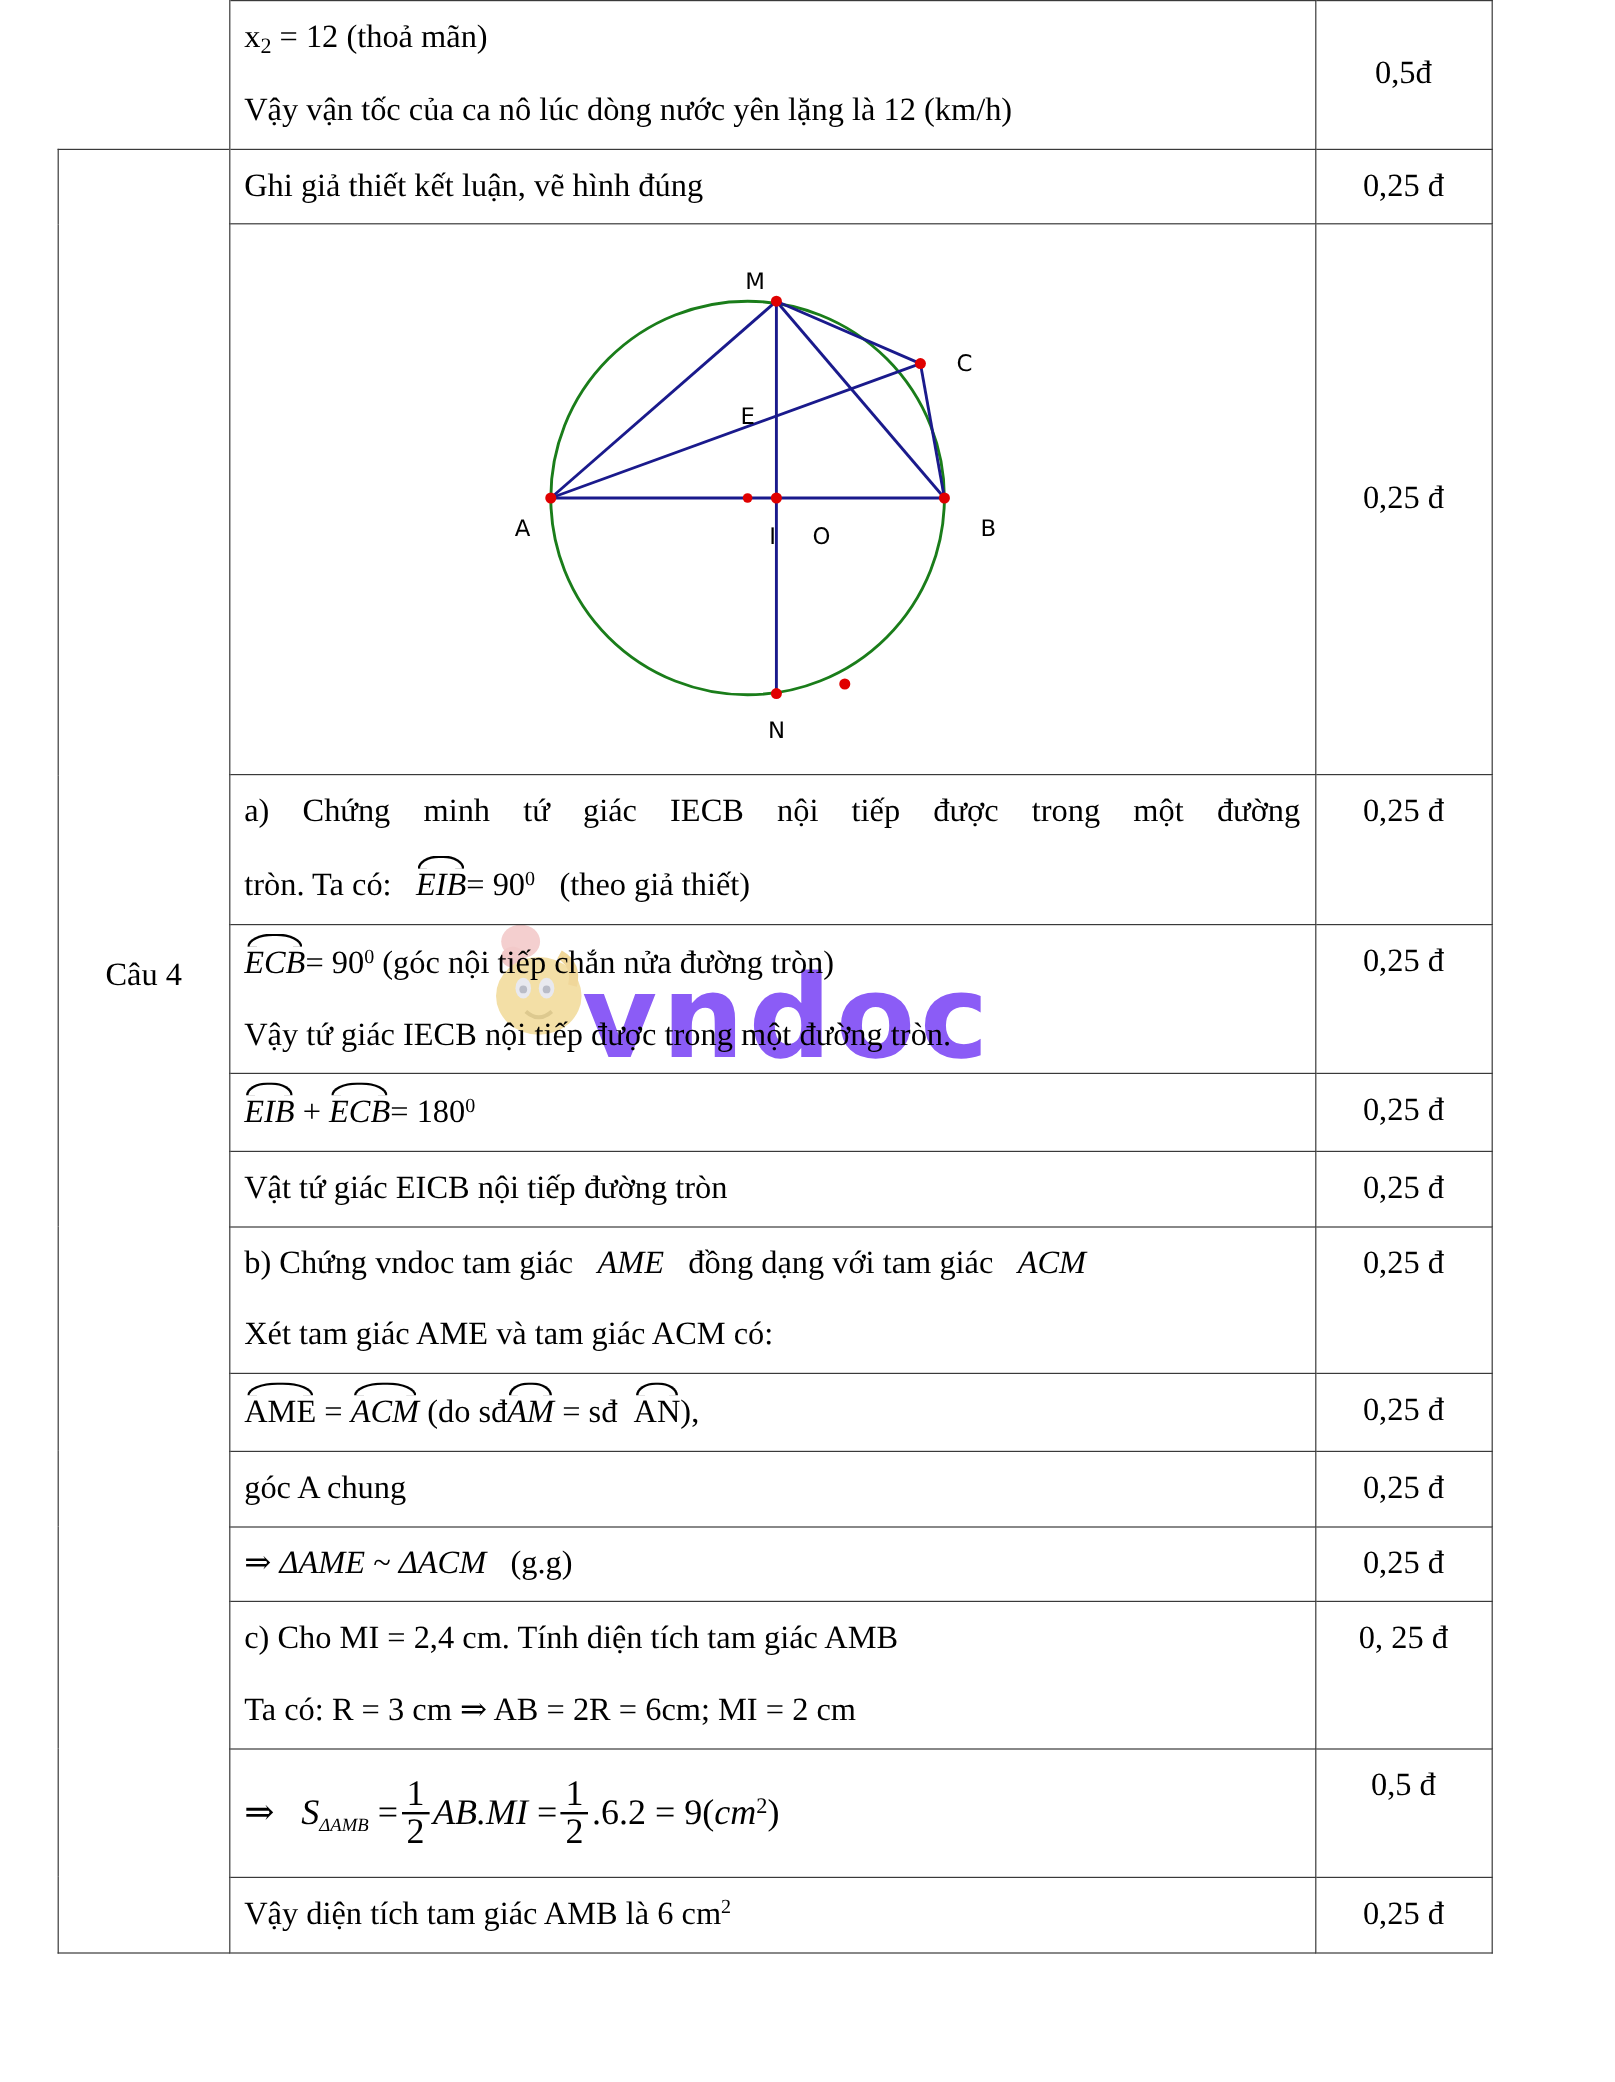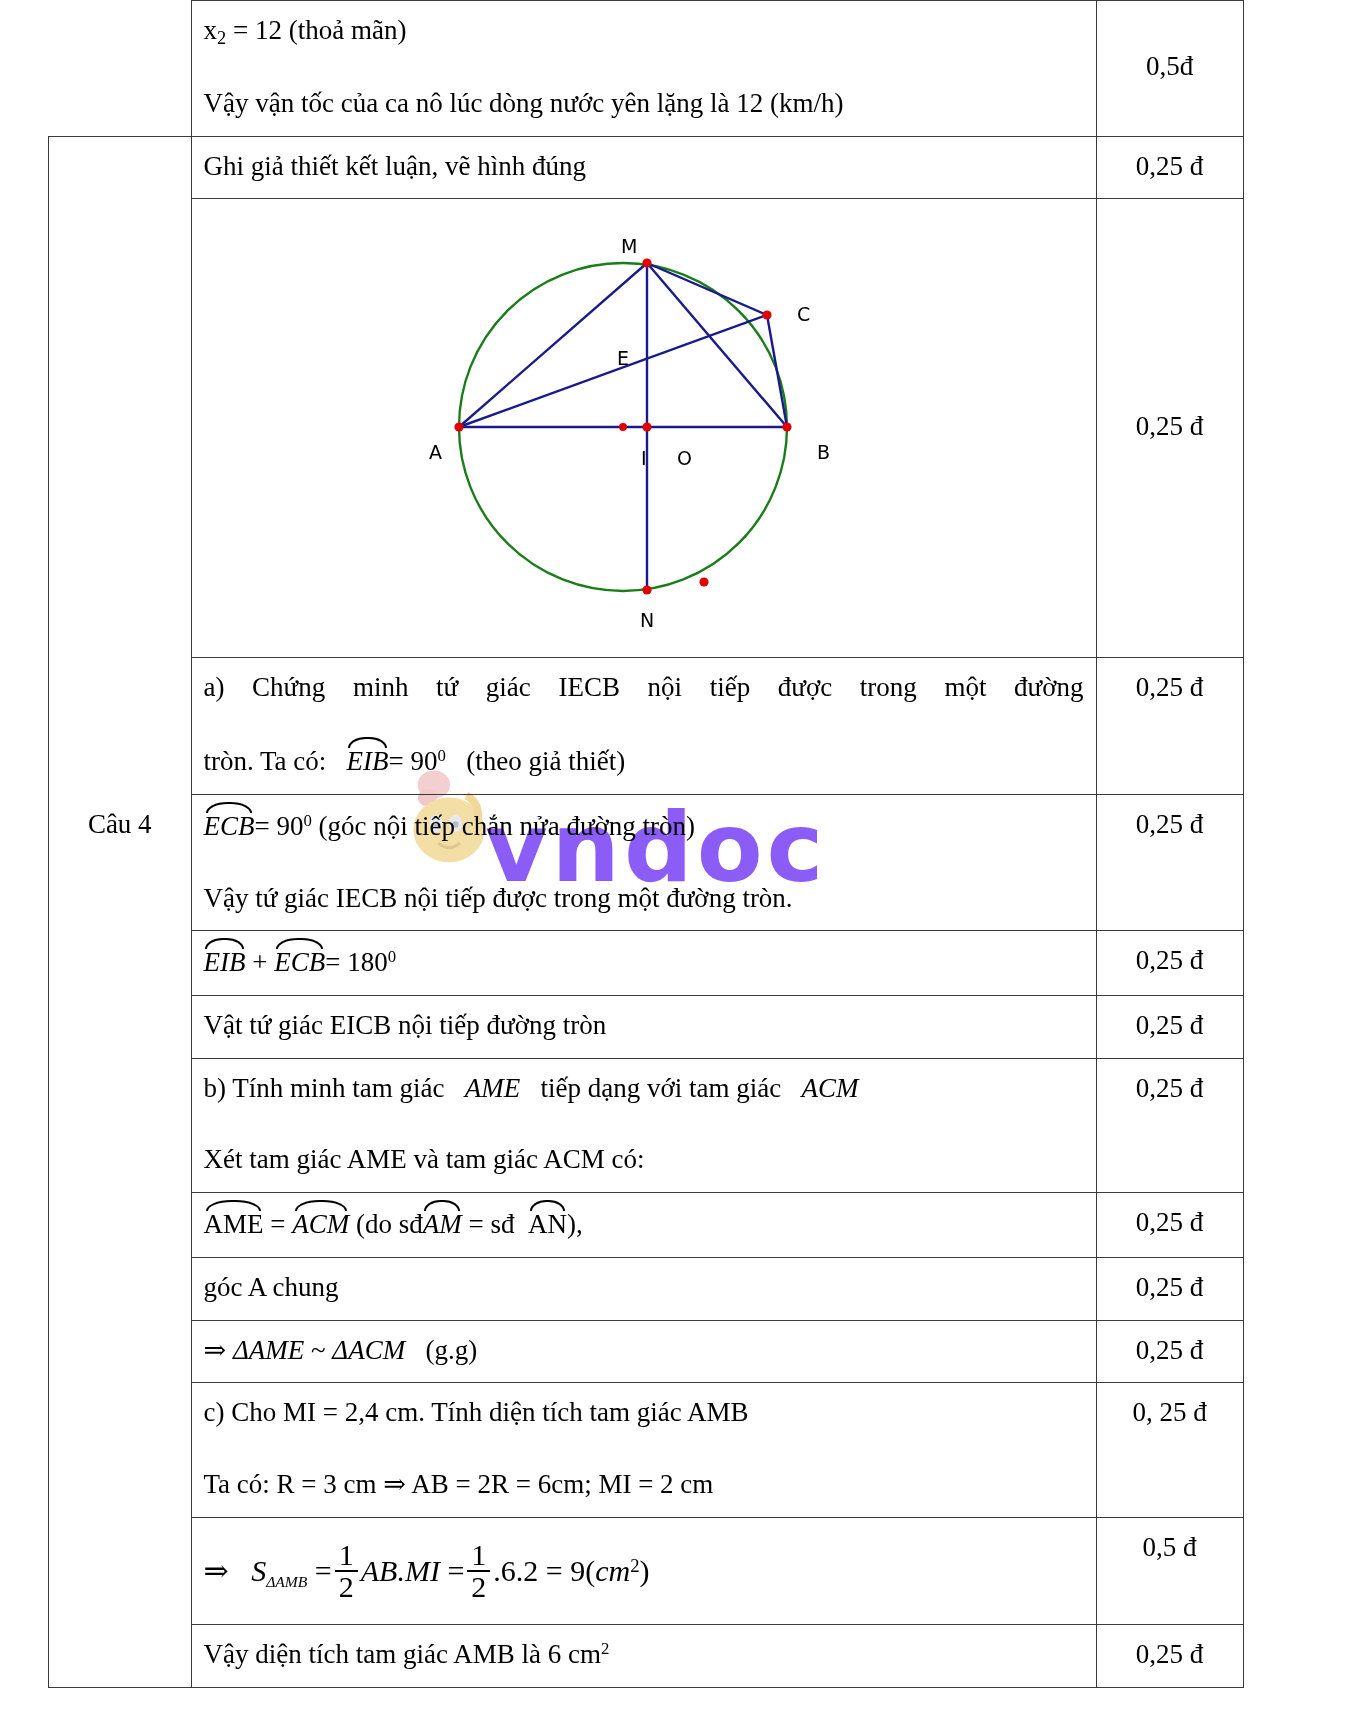--- a/index.html
+++ b/index.html
@@ -77,21 +77,21 @@
 
   td.score {
     text-align: center;
     font-size: 26px;
     padding-top: 10px;
     white-space: nowrap;
   }
   td.score.mid { vertical-align: middle; margin-top: 40px; }
 
   .line { display: block; }
-  .line + .line { margin-top: 28px; }
+  .line + .line { margin-top: 16px; }
   .justify { text-align: justify; text-align-last: justify; }
   .nojust  { text-align: left; }
 
   sub { font-size: 0.68em; vertical-align: -0.28em; }
   sup { font-size: 0.62em; vertical-align: 0.52em; }
   .mi { font-style: italic; font-family: "Liberation Serif", serif; }
 
   
   .arc {
     position: relative;
@@ -256,23 +256,23 @@
       </tr>
 
       <tr>
         <td class="col-body">Vật tứ giác EICB nội tiếp đường tròn</td>
         <td class="col-score score">0,25 đ</td>
       </tr>
 
       <tr>
         <td class="col-body">
           <span class="line">
-            <span>b) Tính minh tam giác</span>&nbsp;&nbsp;
+            <span>b) Chứng vndoc tam giác</span>&nbsp;&nbsp;
             <span class="mi">AME</span>&nbsp;&nbsp;
-            <span>tiếp dạng với tam giác</span>&nbsp;&nbsp;
+            <span>đồng dạng với tam giác</span>&nbsp;&nbsp;
             <span class="mi">ACM</span>
           </span>
           <span class="line">Xét tam giác AME và tam giác ACM có:</span>
         </td>
         <td class="col-score score">0,25 đ</td>
       </tr>
 
       <tr>
         <td class="col-body">
           <span class="line">

